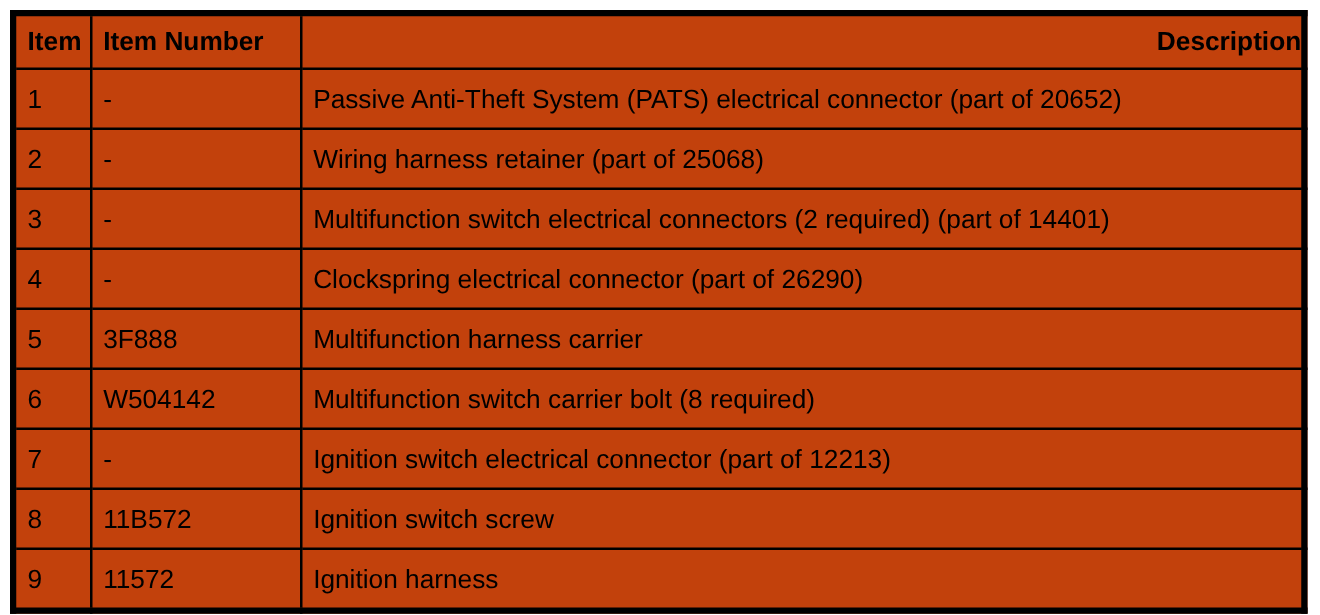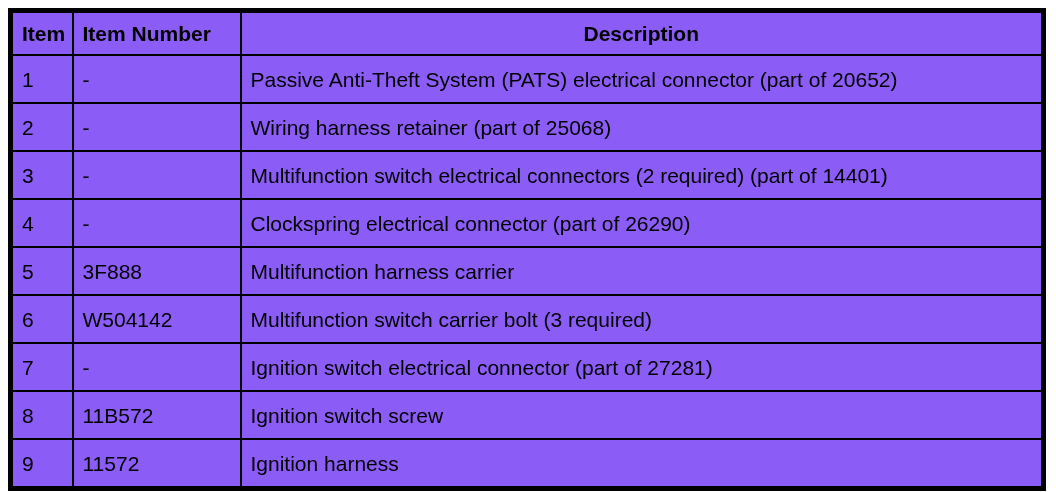--- a/index.html
+++ b/index.html
@@ -16,40 +16,40 @@
   }
   .page {
     position: absolute;
     left: 8px;
     top: 8px;
   }
   table.parts {
     border-collapse: collapse;
     table-layout: fixed;
     width: 964px;
-    background: #8b5cf6;
+    background: #c2410c;
     border: 5px solid #000000;
   }
   table.parts th,
   table.parts td {
     border: 2px solid #000000;
     font-size: 21px;
     line-height: 1;
     padding: 0 0 0 9px;
     vertical-align: middle;
     white-space: nowrap;
     overflow: hidden;
   }
   table.parts thead th {
     height: 41px;
     font-weight: bold;
     text-align: left;
   }
   table.parts thead th.desc-head {
-    text-align: center;
+    text-align: right;
     padding: 0;
   }
   table.parts tbody td {
     height: 46px;
     font-weight: normal;
     text-align: left;
   }
   col.c-item { width: 62px; }
   col.c-part { width: 168px; }
   col.c-desc { width: 803px; }
@@ -93,26 +93,26 @@
         <td>Clockspring electrical connector (part of 26290)</td>
       </tr>
       <tr>
         <td>5</td>
         <td>3F888</td>
         <td>Multifunction harness carrier</td>
       </tr>
       <tr>
         <td>6</td>
         <td>W504142</td>
-        <td>Multifunction switch carrier bolt (3 required)</td>
+        <td>Multifunction switch carrier bolt (8 required)</td>
       </tr>
       <tr>
         <td>7</td>
         <td>-</td>
-        <td>Ignition switch electrical connector (part of 27281)</td>
+        <td>Ignition switch electrical connector (part of 12213)</td>
       </tr>
       <tr>
         <td>8</td>
         <td>11B572</td>
         <td>Ignition switch screw</td>
       </tr>
       <tr>
         <td>9</td>
         <td>11572</td>
         <td>Ignition harness</td>

